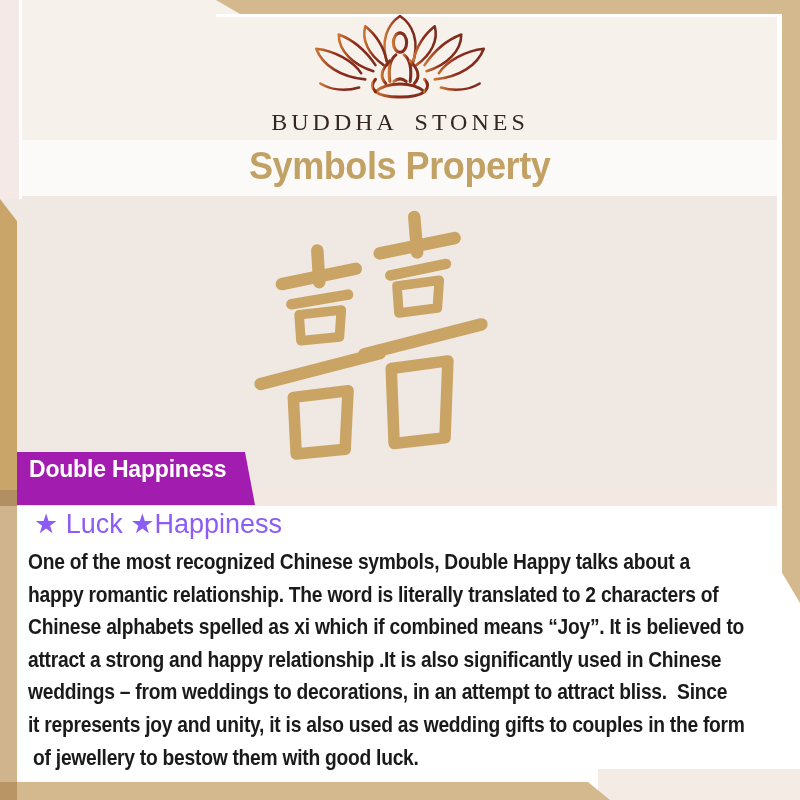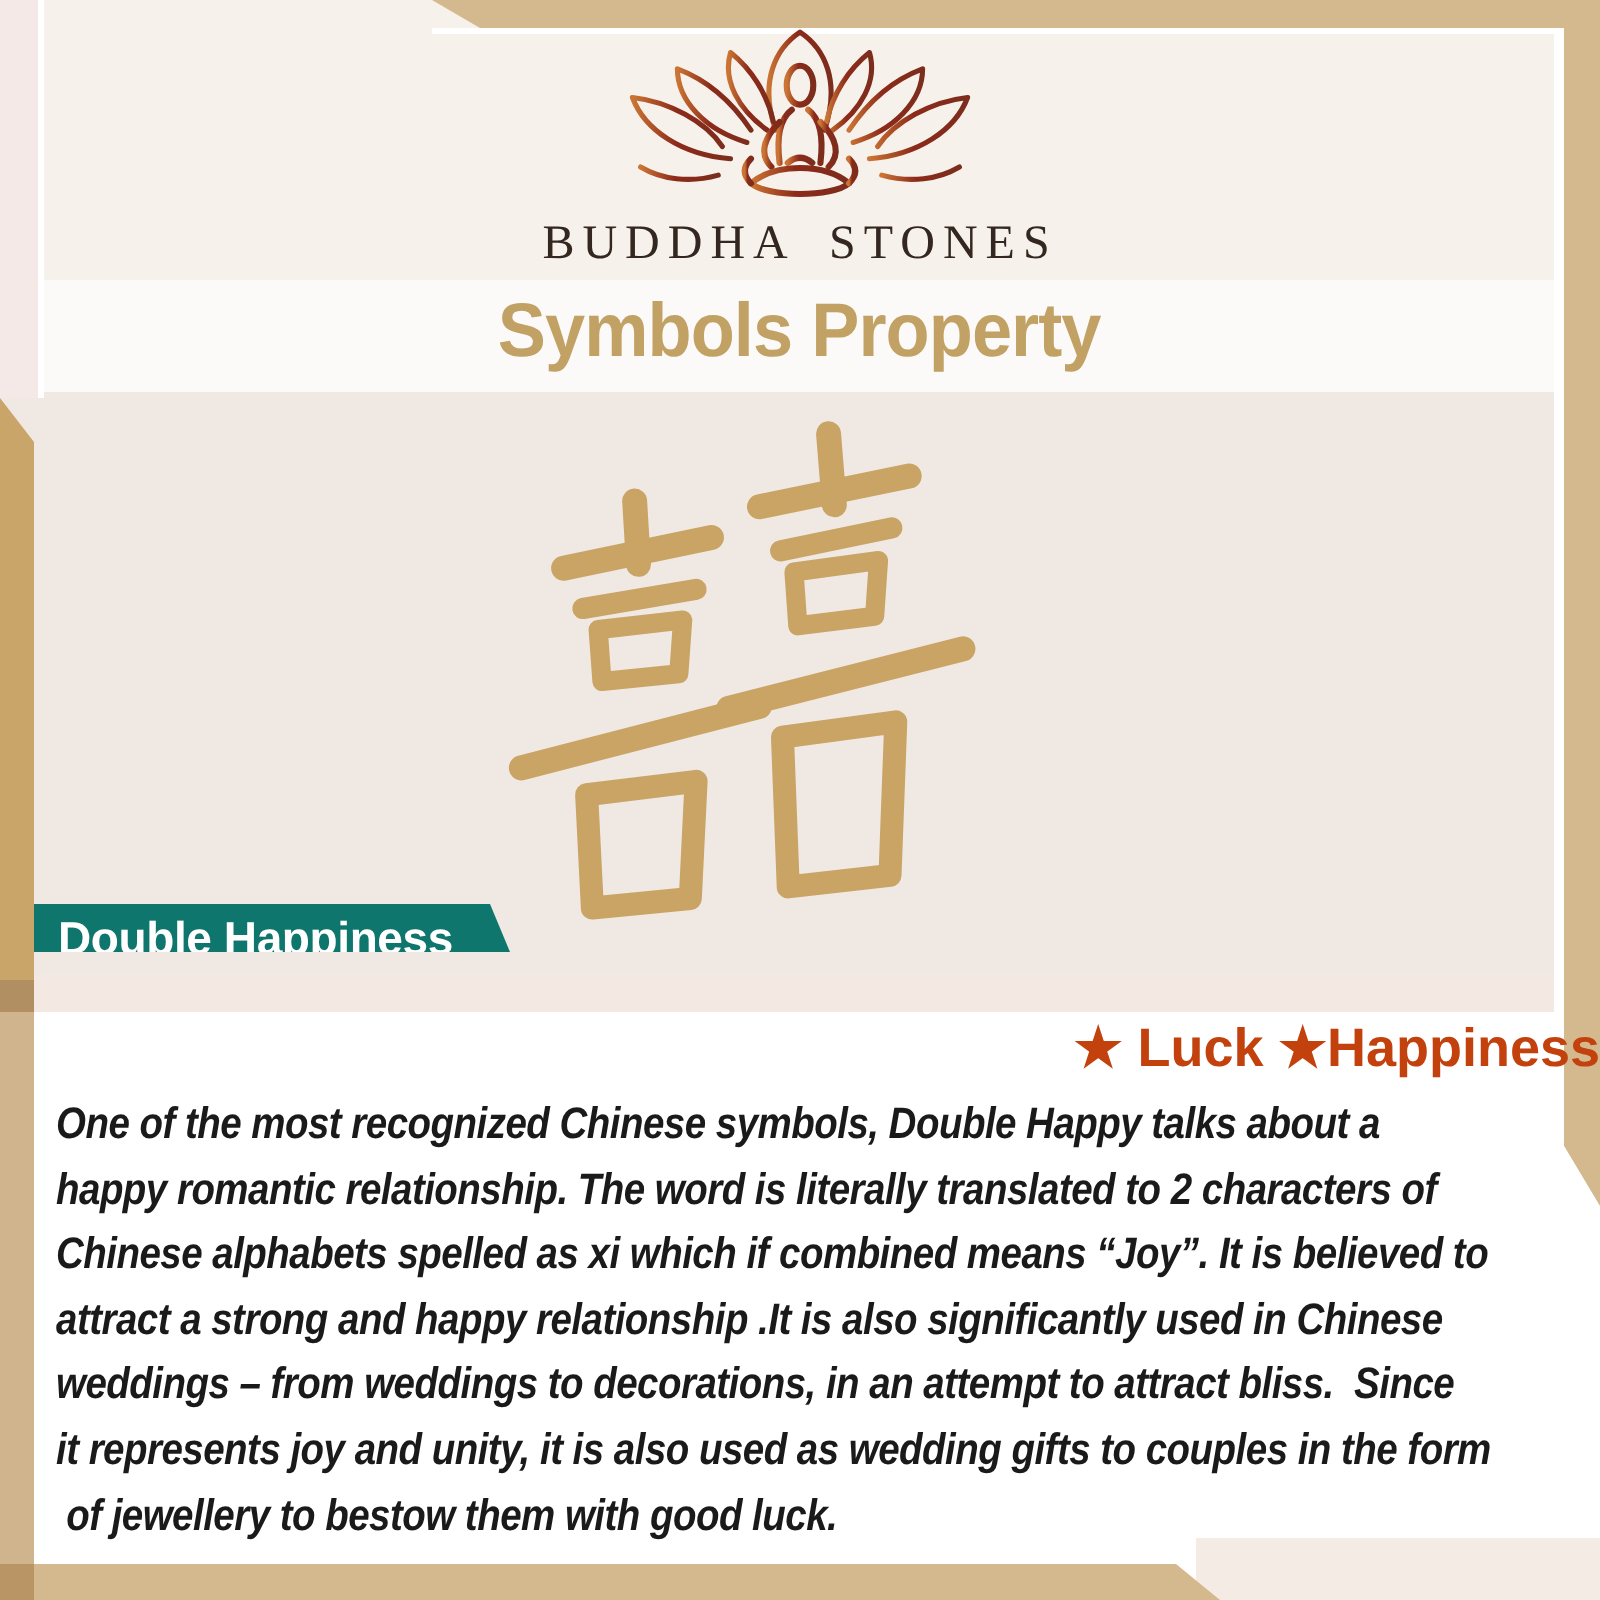--- a/index.html
+++ b/index.html
@@ -37,29 +37,29 @@
          font-family:"Liberation Serif", serif;font-size:24px;letter-spacing:4px;
          word-spacing:8px;color:#33271f;}
   
   .page-title{position:absolute;left:0;top:145px;width:800px;text-align:center;z-index:3;}
   .page-title span{display:inline-block;transform:scaleX(0.95);transform-origin:center;
          font-size:38px;font-weight:700;color:#c2a164;letter-spacing:-0.5px;}
   
   .symbol-svg{position:absolute;left:253px;top:202px;width:240px;height:265px;z-index:3;}
   .sr{position:absolute;width:1px;height:1px;overflow:hidden;clip-path:inset(50%);white-space:nowrap;}
   
-  .banner{position:absolute;left:17px;top:452px;width:238px;height:24px;background:#0f766e;
+  .banner{position:absolute;left:17px;top:452px;width:238px;height:53px;background:#a21caf;
           clip-path:polygon(0 0,228px 0,100% 100%,0 100%);z-index:4;}
   .banner span{display:block;line-height:35px;padding-left:12px;color:#ffffff;
           font-size:23px;font-weight:700;letter-spacing:-0.2px;}
   
-  .tags{position:absolute;left:0;top:508px;width:800px;text-align:right;padding-left:34px;
-        box-sizing:border-box;font-size:27px;font-weight:700;color:#c2410c;z-index:3;}
+  .tags{position:absolute;left:0;top:508px;width:800px;text-align:left;padding-left:34px;
+        box-sizing:border-box;font-size:27px;font-weight:400;color:#8b5cf6;z-index:3;}
   
-  .paragraph{position:absolute;left:28px;top:546px;width:772px;z-index:3;font-style:italic;}
+  .paragraph{position:absolute;left:28px;top:546px;width:772px;z-index:3;}
   .line{display:block;white-space:pre;font-size:22px;font-weight:700;line-height:32.6px;
         color:#1a1a1a;letter-spacing:-0.3px;transform:scaleX(0.875);transform-origin:0 50%;}
 </style>
 </head>
 <body>
 
 <div class="canvas">
 
   <div class="sec sec-top"></div>
   <div class="sec sec-title"></div>

